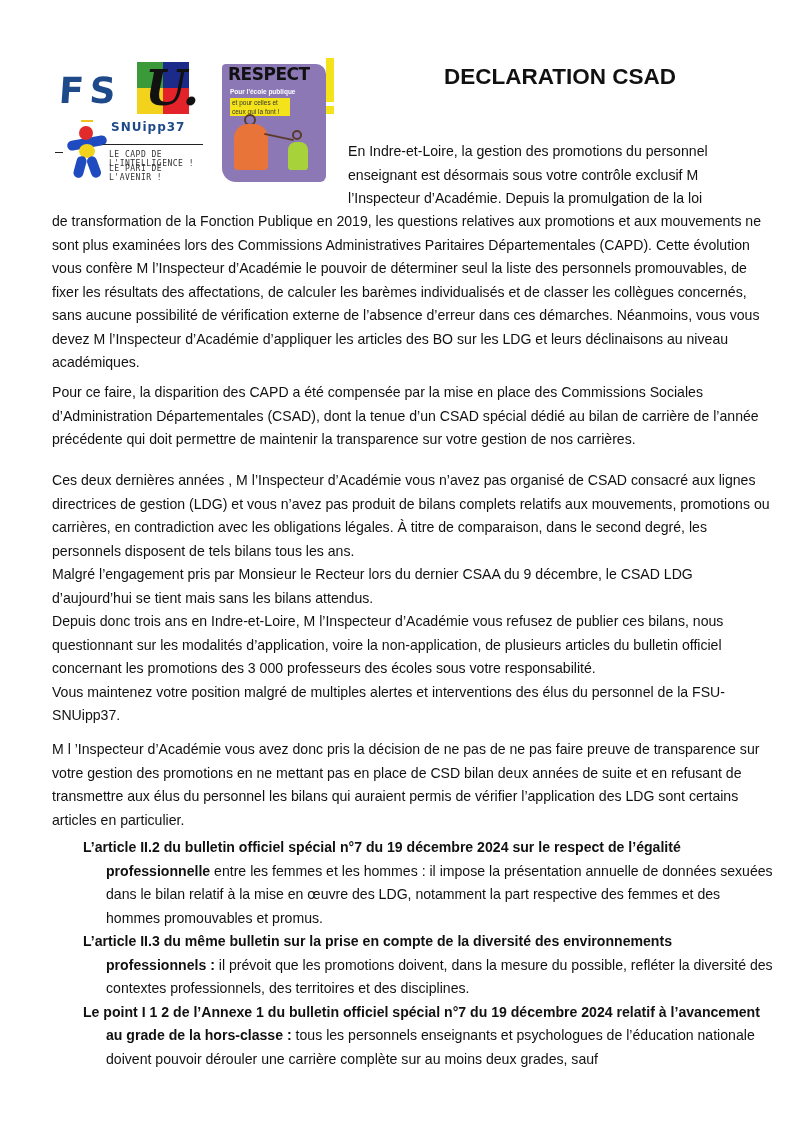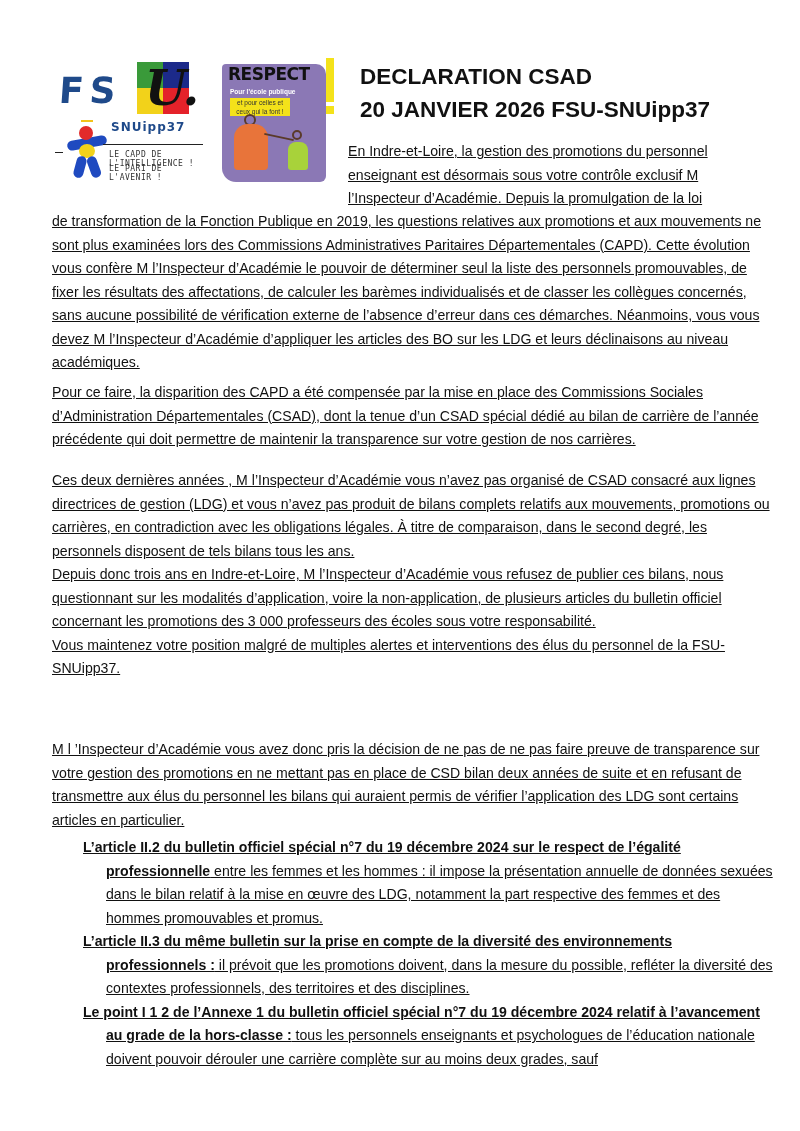--- a/index.html
+++ b/index.html
@@ -25,38 +25,38 @@
     .tag1 { top: 92px; }
     .tag2 { top: 106px; }
     .kid { position: absolute; left: 12px; top: 62px; width: 40px; height: 60px; }
     .kid .head { position: absolute; left: 12px; top: 6px; width: 14px; height: 14px; border-radius: 50%; background: #e22a2a; }
     .kid .arm { position: absolute; left: 0; top: 18px; width: 40px; height: 10px; background: #1f4ac0; border-radius: 5px; transform: rotate(-10deg); }
     .kid .body { position: absolute; left: 12px; top: 24px; width: 16px; height: 14px; background: #f2d21a; border-radius: 50%; }
     .kid .leg1 { position: absolute; left: 8px; top: 36px; width: 10px; height: 22px; background: #1f4ac0; border-radius: 5px; transform: rotate(15deg); }
     .kid .leg2 { position: absolute; left: 22px; top: 36px; width: 10px; height: 22px; background: #1f4ac0; border-radius: 5px; transform: rotate(-20deg); }
     .kid .sun { position: absolute; left: 14px; top: 0; width: 12px; height: 4px; border-top: 2px dashed #f2c21a; }
 
-    .logo-respect { position: absolute; left: 216px; top: 58px; width: 122px; height: 125px; text-align: center; }
+    .logo-respect { position: absolute; left: 216px; top: 58px; width: 122px; height: 125px; }
     .respect-bg { position: absolute; left: 6px; top: 6px; width: 104px; height: 118px; background: #8b78b5; border-radius: 4px 10px 6px 14px; }
     .respect-bar { position: absolute; left: 110px; top: 0; width: 8px; height: 44px; background: #f4e21a; }
     .respect-bar2 { position: absolute; left: 110px; top: 48px; width: 8px; height: 8px; background: #f4e21a; }
     .respect-word { position: absolute; left: 12px; top: 6px; font-family: "DejaVu Sans", sans-serif; font-weight: bold; font-size: 17px; color: #111; letter-spacing: -0.5px; }
     .respect-sub1 { position: absolute; left: 14px; top: 30px; font-size: 6.5px; color: #fff; font-weight: bold; }
     .respect-sub2 { position: absolute; left: 14px; top: 40px; font-size: 6.5px; color: #333; background: #f4e21a; padding: 0 2px; line-height: 9px; width: 60px; }
     .figure-orange { position: absolute; left: 18px; top: 66px; width: 34px; height: 46px; background: #e8743a; border-radius: 14px 14px 4px 4px; }
     .figure-orange-head { position: absolute; left: 28px; top: 56px; width: 12px; height: 12px; border: 2px solid #5a3a2a; border-radius: 50%; }
     .figure-green { position: absolute; left: 72px; top: 84px; width: 20px; height: 28px; background: #a8d23a; border-radius: 8px 8px 3px 3px; }
     .figure-green-head { position: absolute; left: 76px; top: 72px; width: 10px; height: 10px; border: 2px solid #5a3a2a; border-radius: 50%; }
     .figure-arm { position: absolute; left: 48px; top: 78px; width: 30px; height: 2px; background: #5a3a2a; transform: rotate(12deg); }
 
     
-    .title { position: absolute; left: 360px; top: 60px; width: 400px; font-weight: bold; font-size: 22.5px; line-height: 33px; color: #111; }
+    .title { position: absolute; left: 360px; top: 60px; width: 400px; text-align: center; font-weight: bold; font-size: 22.5px; line-height: 33px; color: #111; }
 
     
-    .text { font-size: 14.1px; line-height: 23.5px; color: #111; text-align: left; text-decoration: underline; }
+    .text { font-size: 14.1px; line-height: 23.5px; color: #111; text-align: left; }
     .intro-right { position: absolute; left: 348px; top: 140px; width: 420px; }
     .p1-rest { position: absolute; left: 52px; top: 210px; width: 720px; }
     .p2 { position: absolute; left: 52px; top: 381px; width: 720px; }
     .p3 { position: absolute; left: 52px; top: 469px; width: 720px; }
     .p4 { position: absolute; left: 52px; top: 563px; width: 720px; }
     .p5 { position: absolute; left: 52px; top: 738px; width: 720px; }
 
     .articles { position: absolute; left: 83px; top: 836px; width: 690px; }
     .article-item { padding-left: 23px; text-indent: -23px; margin-bottom: 0; }
     .article-item b { font-weight: bold; }
@@ -99,28 +99,28 @@
     <span class="respect-sub2">et pour celles et ceux qui la font !</span>
     <div class="figure-orange-head"></div>
     <div class="figure-orange"></div>
     <div class="figure-arm"></div>
     <div class="figure-green-head"></div>
     <div class="figure-green"></div>
   </div>
 
   <div class="title">
     <div>DECLARATION CSAD</div>
-    <div>20 JANVIER 2026 FSU-SNUipp37</div>
   </div>
 
   <p class="text intro-right">En Indre-et-Loire, la gestion des promotions du personnel enseignant est désormais sous votre contrôle exclusif M l’Inspecteur d’Académie. Depuis la promulgation de la loi</p>
   <p class="text p1-rest">de transformation de la Fonction Publique en 2019, les questions relatives aux promotions et aux mouvements ne sont plus examinées lors des Commissions Administratives Paritaires Départementales (CAPD). Cette évolution vous confère M l’Inspecteur d’Académie le pouvoir de déterminer seul la liste des personnels promouvables, de fixer les résultats des affectations, de calculer les barèmes individualisés et de classer les collègues concernés, sans aucune possibilité de vérification externe de l’absence d’erreur dans ces démarches. Néanmoins, vous vous devez M l’Inspecteur d’Académie d’appliquer les articles des BO sur les LDG et leurs déclinaisons au niveau académiques.</p>
   <p class="text p2">Pour ce faire,  la disparition des CAPD a été compensée par  la mise en place des Commissions Sociales d’Administration Départementales (CSAD), dont la tenue d’un CSAD spécial dédié au bilan de carrière de l’année précédente qui doit permettre de maintenir la transparence sur votre gestion de nos carrières.</p>
   <p class="text p3">Ces deux dernières années , M l’Inspecteur d’Académie vous n’avez pas organisé de CSAD consacré aux lignes directrices de gestion (LDG) et vous n’avez pas produit de bilans complets relatifs aux mouvements, promotions ou carrières, en contradiction avec les obligations légales. À titre de comparaison, dans le second degré, les personnels disposent de tels bilans tous les ans.</p>
   <div class="text p4">
+    <div>Malgré l’engagement pris par Monsieur le Recteur lors du dernier CSAA du 9 décembre, le CSAD LDG d’aujourd’hui se tient mais sans les bilans attendus.</div>
     <div>Depuis donc trois ans en Indre-et-Loire, M l’Inspecteur d’Académie vous refusez de publier ces bilans, nous questionnant sur les modalités d’application, voire la non-application, de plusieurs articles du bulletin officiel concernant les promotions des 3 000 professeurs des écoles sous votre responsabilité.</div>
     <div>Vous maintenez votre position malgré de multiples alertes et interventions des élus du personnel de la FSU-SNUipp37.</div>
   </div>
   <p class="text p5">M l ’Inspecteur d’Académie vous avez  donc pris la décision de ne pas de ne pas faire preuve de transparence sur votre gestion des promotions en ne mettant pas en place de CSD bilan deux années de suite et en refusant de transmettre aux élus du personnel les bilans qui auraient permis de vérifier l’application des LDG sont certains articles en particulier.</p>
 
   <div class="articles text">
     <div class="article-item">
       <b>L’article II.2 du bulletin officiel spécial n°7 du 19 décembre 2024 sur le respect de l’égalité professionnelle</b><span> entre les femmes et les hommes : il impose la présentation annuelle de données sexuées dans le bilan relatif à la mise en œuvre des LDG, notamment la part respective des femmes et des hommes promouvables et promus.</span>
     </div>
     <div class="article-item">

